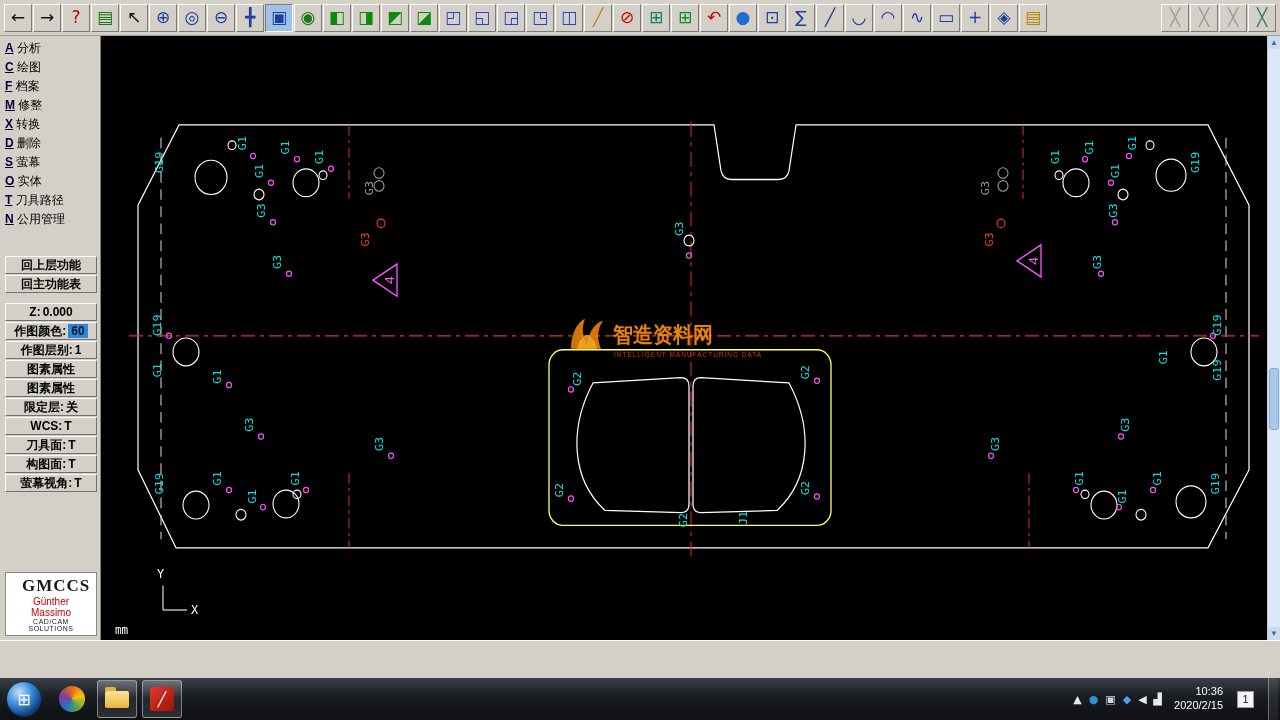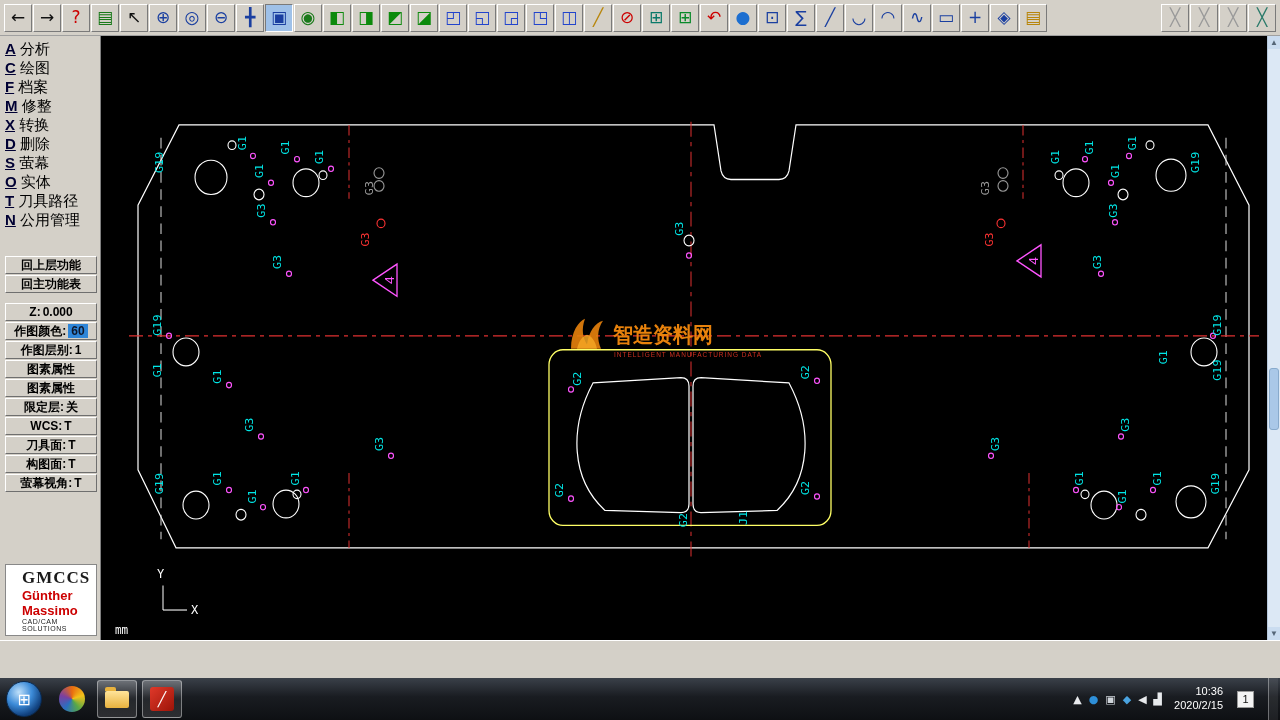--- a/index.html
+++ b/index.html
@@ -18,29 +18,29 @@
   .tbtn{width:28px;height:28px;flex:0 0 28px;display:flex;align-items:center;justify-content:center;font-size:17px;line-height:1;background:#d4d0c8;border:1px solid;border-color:#ffffff #7a7a7a #7a7a7a #ffffff;font-family:"DejaVu Sans",sans-serif;cursor:default}
   .tbtn.sel{background:#9fc1e8;border-color:#7a7a7a #ffffff #ffffff #7a7a7a}
 
   
   .menubar{height:19px;flex:0 0 19px;display:flex;align-items:center;padding:0 6px;font-weight:bold;color:#000;background:#d4d0c8;border-bottom:1px solid #999}
 
   .main{flex:1;display:flex;min-height:0}
 
   
   .sidebar{width:101px;flex:0 0 101px;background:#d4d0c8;border-right:1px solid #808080;display:flex;flex-direction:column;padding:3px 3px 4px 5px}
-  .menu-item{font-size:15px;line-height:19px;color:#000;white-space:nowrap;cursor:default}
+  .menu-item{font-size:12px;line-height:19px;color:#000;white-space:nowrap;cursor:default}
   .hotkey{color:#003;text-decoration:underline;font-weight:bold}
   .nav-box{margin-top:26px}
   .side-btn{height:18px;margin:1px 0;background:#d4d0c8;border:1px solid;border-color:#ffffff #6f6f6f #6f6f6f #ffffff;font-size:12px;font-weight:bold;display:flex;align-items:center;justify-content:center;gap:2px;white-space:nowrap;cursor:default}
   .side-btn .swatch{background:#2f86d8;color:#0f172a;padding:0 3px}
   .status-box{margin-top:8px}
-  .logo-box{margin-top:auto;background:#fff;border:1px solid #888;padding:3px 16px}
+  .logo-box{margin-top:auto;background:#fff;border:1px solid #888;text-align:center;padding:3px 16px}
   .logo-1{font-family:"Liberation Serif",serif;font-size:17px;font-weight:bold;color:#1a1a1a;letter-spacing:1px}
-  .logo-2{font-size:13px;font-weight:bold;color:#c00}
+  .logo-2{font-size:10px;font-weight:normal;color:#c00}
   .logo-3{font-size:7px;color:#222;letter-spacing:.5px}
 
   
   .draw-wrap{flex:1;position:relative;background:#000;min-width:0}
   #cad-svg{position:absolute;left:0;top:0;width:calc(100% - 13px);height:100%}
   .vscroll{position:absolute;right:0;top:0;bottom:0;width:13px;background:#dce8f5;border-left:1px solid #b6c8dc}
   .vs-arrow{position:absolute;left:0;width:12px;height:13px;background:#cadcf0;color:#567;font-size:8px;text-align:center;line-height:13px}
   .vs-arrow.down{bottom:0}
   .vs-thumb{position:absolute;left:1px;width:10px;top:55%;height:62px;background:#aac8e8;border:1px solid #88aacc;border-radius:3px}
 

